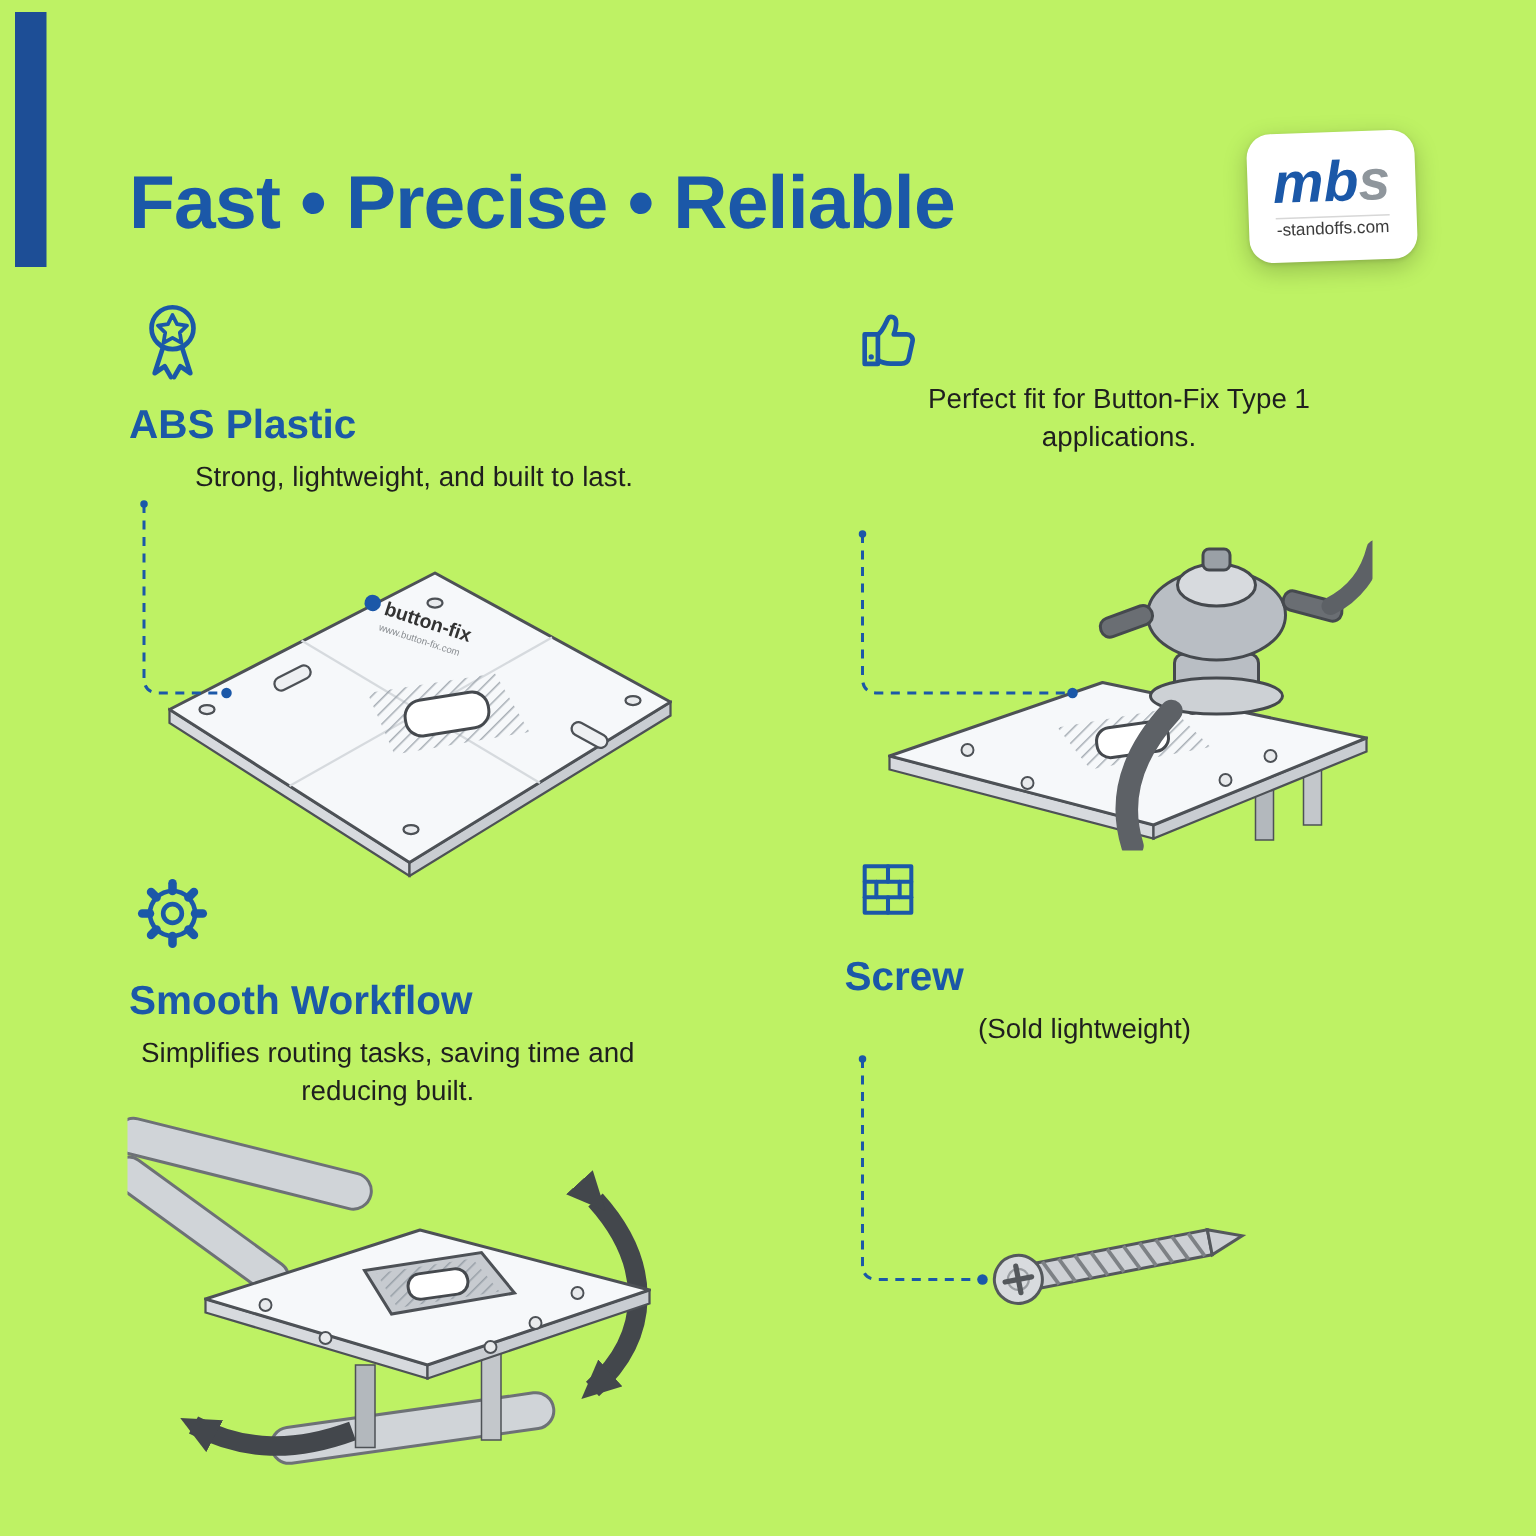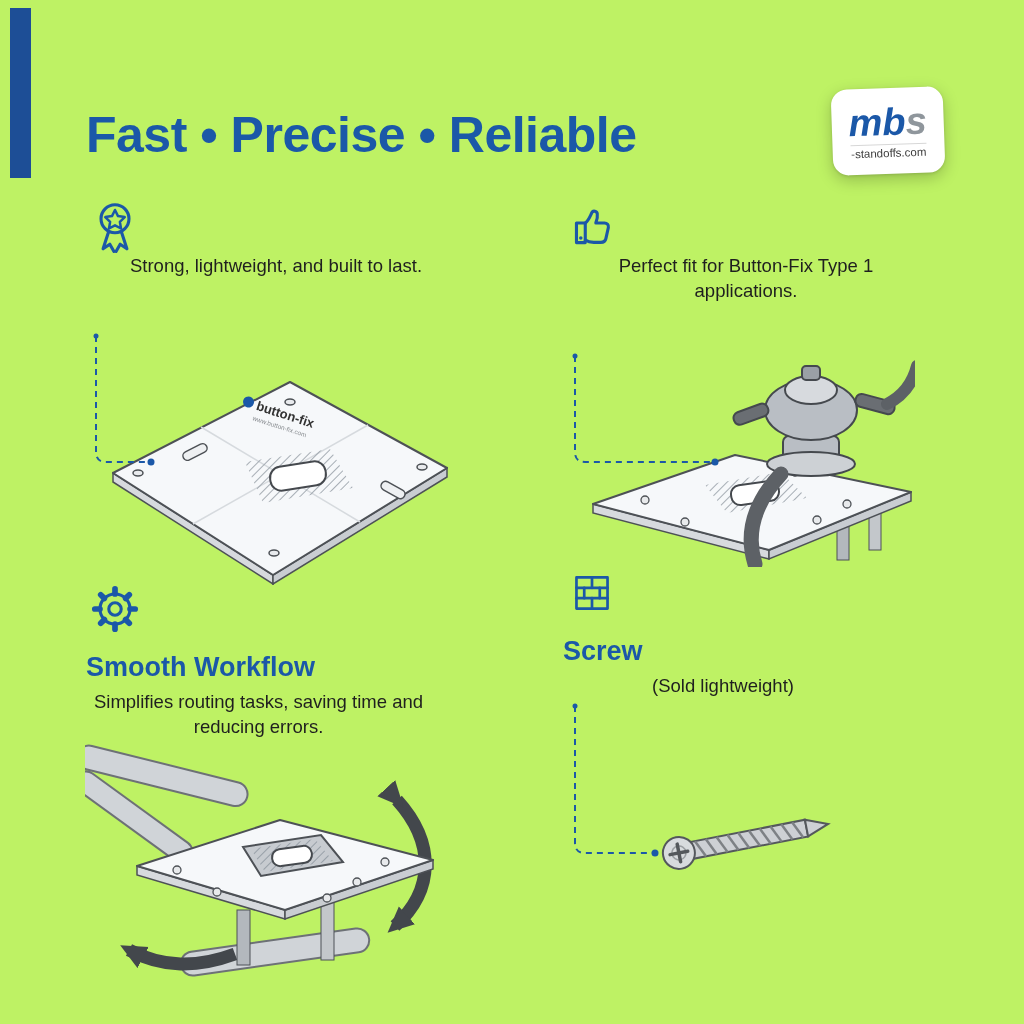--- a/index.html
+++ b/index.html
@@ -52,20 +52,21 @@
 
   <div class="feature" style="left:86px;top:196px;width:390px;">
     <div class="f-icon">
       <svg viewBox="0 0 56 56" fill="none" stroke="#1b58a8" stroke-width="3" stroke-linecap="round" stroke-linejoin="round">
         <circle cx="28" cy="22" r="13.5"></circle>
         <path d="M28 13.5 l2.9 5.9 6.5 .9 -4.7 4.6 1.1 6.5 -5.8 -3.1 -5.8 3.1 1.1 -6.5 -4.7 -4.6 6.5 -.9 z" stroke-width="2.4"></path>
         <path d="M22 34 L16.5 51 L23 46.5 L27 53.5"></path>
         <path d="M34 34 L39.5 51 L33 46.5 L29 53.5"></path>
       </svg>
     </div>
+    <div class="feature-title">ABS Plastic</div>
     <div class="feature-desc" style="max-width:380px;">Strong, lightweight, and built to last.</div>
   </div>
 
   <div class="feature" style="left:563px;top:196px;width:330px;">
     <div class="f-icon">
       <svg viewBox="0 0 56 56" fill="none" stroke="#1b58a8" stroke-width="3" stroke-linecap="round" stroke-linejoin="round">
         <path d="M13 26 h8.5 v19 H13 z"></path>
         <circle cx="17.2" cy="40.5" r="1.7" fill="#1b58a8" stroke="none"></circle>
         <path d="M21.5 42.5 c2.3 1.6 4.8 2.3 8.2 2.3 h6.8 c2.6 0 4.4 -1.2 4.9 -3.6 l2.4 -10.8 c0.5 -2.3 -1.3 -4.4 -3.7 -4.4 h-8.4 c1.3 -3.4 1.8 -6.3 1.4 -8.9 c-0.4 -2.5 -4 -3.4 -5.2 -1.1 c-1.8 3.6 -3.3 7.9 -6.4 10.1"></path>
       </svg>
@@ -84,21 +85,21 @@
           <line x1="28" y1="42.5" x2="28" y2="47.5"></line>
           <line x1="17.75" y1="38.25" x2="14.2" y2="41.8"></line>
           <line x1="13.5" y1="28" x2="8.5" y2="28"></line>
           <line x1="17.75" y1="17.75" x2="14.2" y2="14.2"></line>
           <line x1="28" y1="13.5" x2="28" y2="8.5"></line>
           <line x1="38.25" y1="17.75" x2="41.8" y2="14.2"></line>
         </g>
       </svg>
     </div>
     <div class="feature-title">Smooth Workflow</div>
-    <div class="feature-desc" style="max-width:345px;">Simplifies routing tasks, saving time and reducing errors.</div>
+    <div class="feature-desc" style="max-width:345px;">Simplifies routing tasks, saving time and reducing built.</div>
   </div>
 
   <div class="feature" style="left:563px;top:564px;width:330px;">
     <div class="f-icon">
       <svg viewBox="0 0 56 56" fill="none" stroke="#1b58a8" stroke-width="2.6" stroke-linecap="round" stroke-linejoin="round">
         <rect x="13" y="13" width="30" height="30"></rect>
         <line x1="13" y1="23" x2="43" y2="23"></line>
         <line x1="13" y1="33" x2="43" y2="33"></line>
         <line x1="28" y1="13" x2="28" y2="23"></line>
         <line x1="20.5" y1="23" x2="20.5" y2="33"></line>

